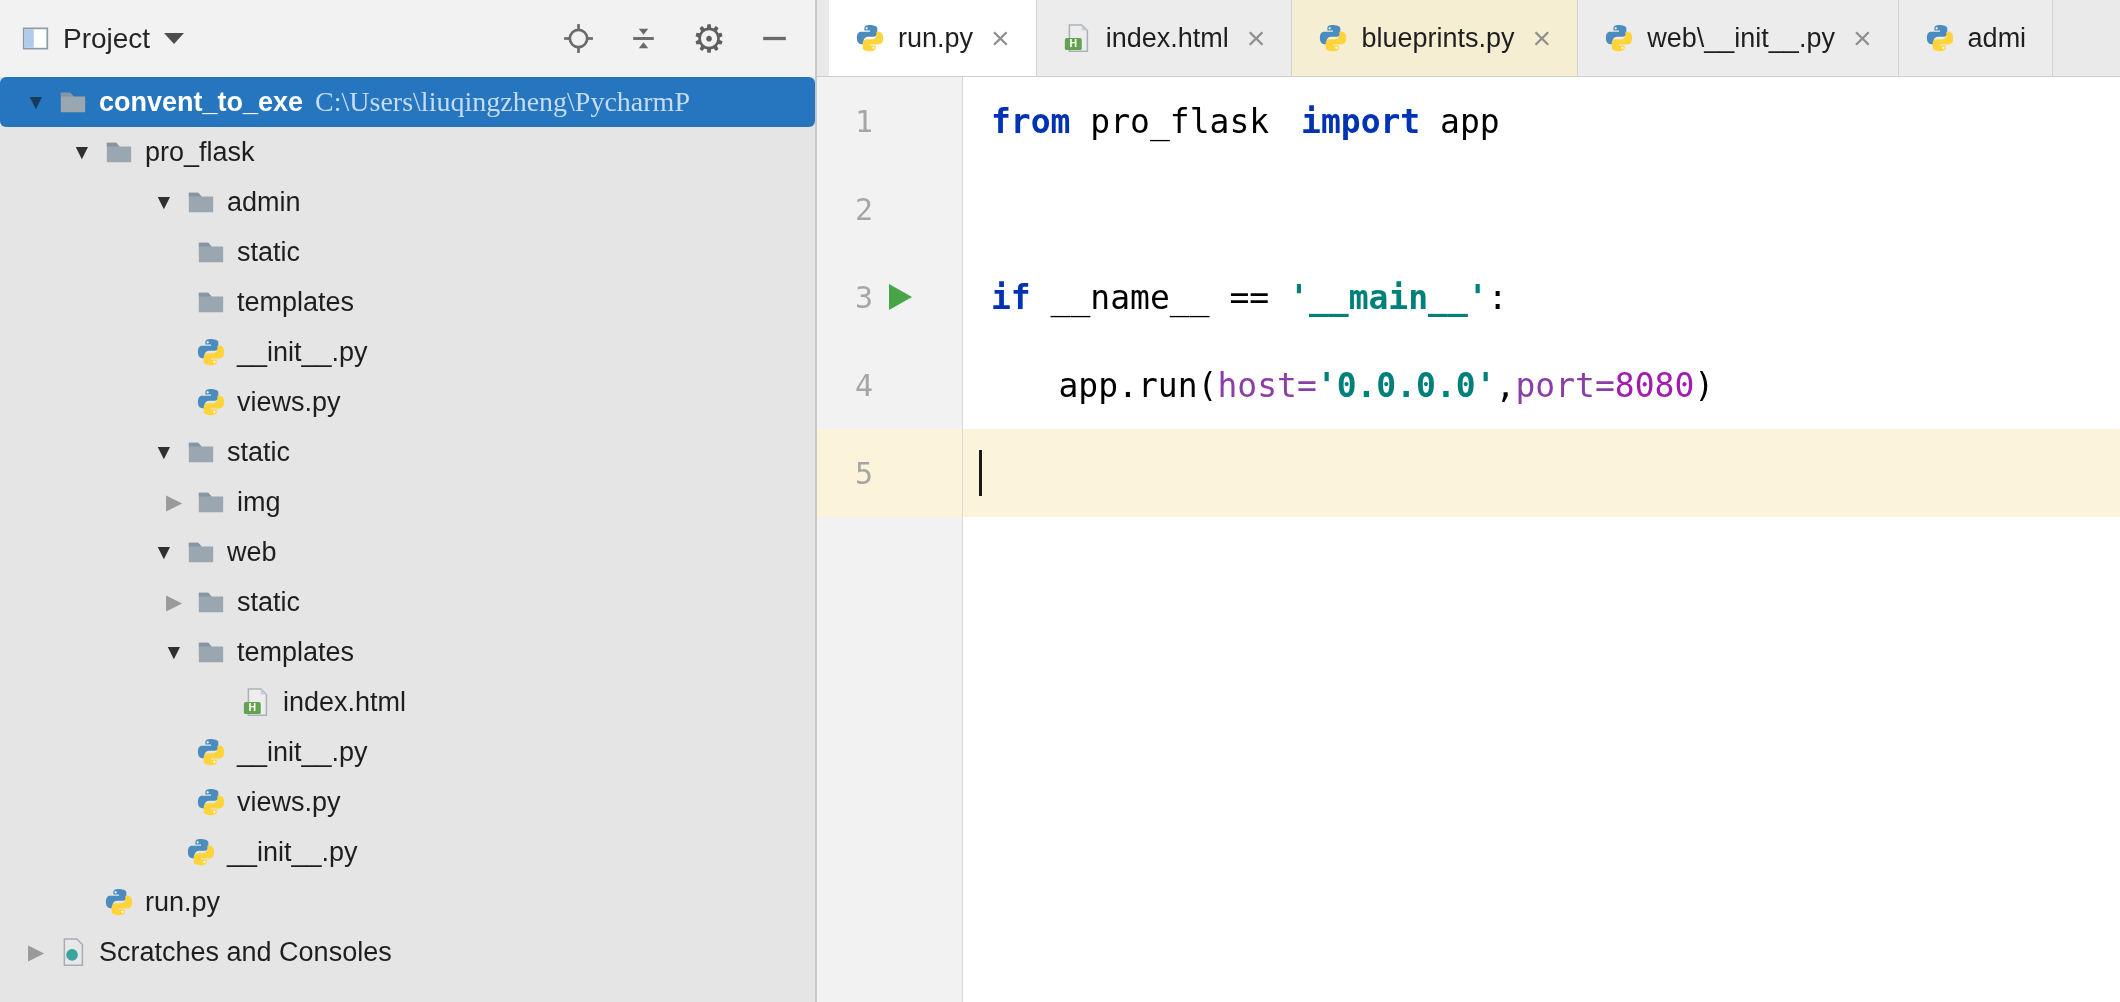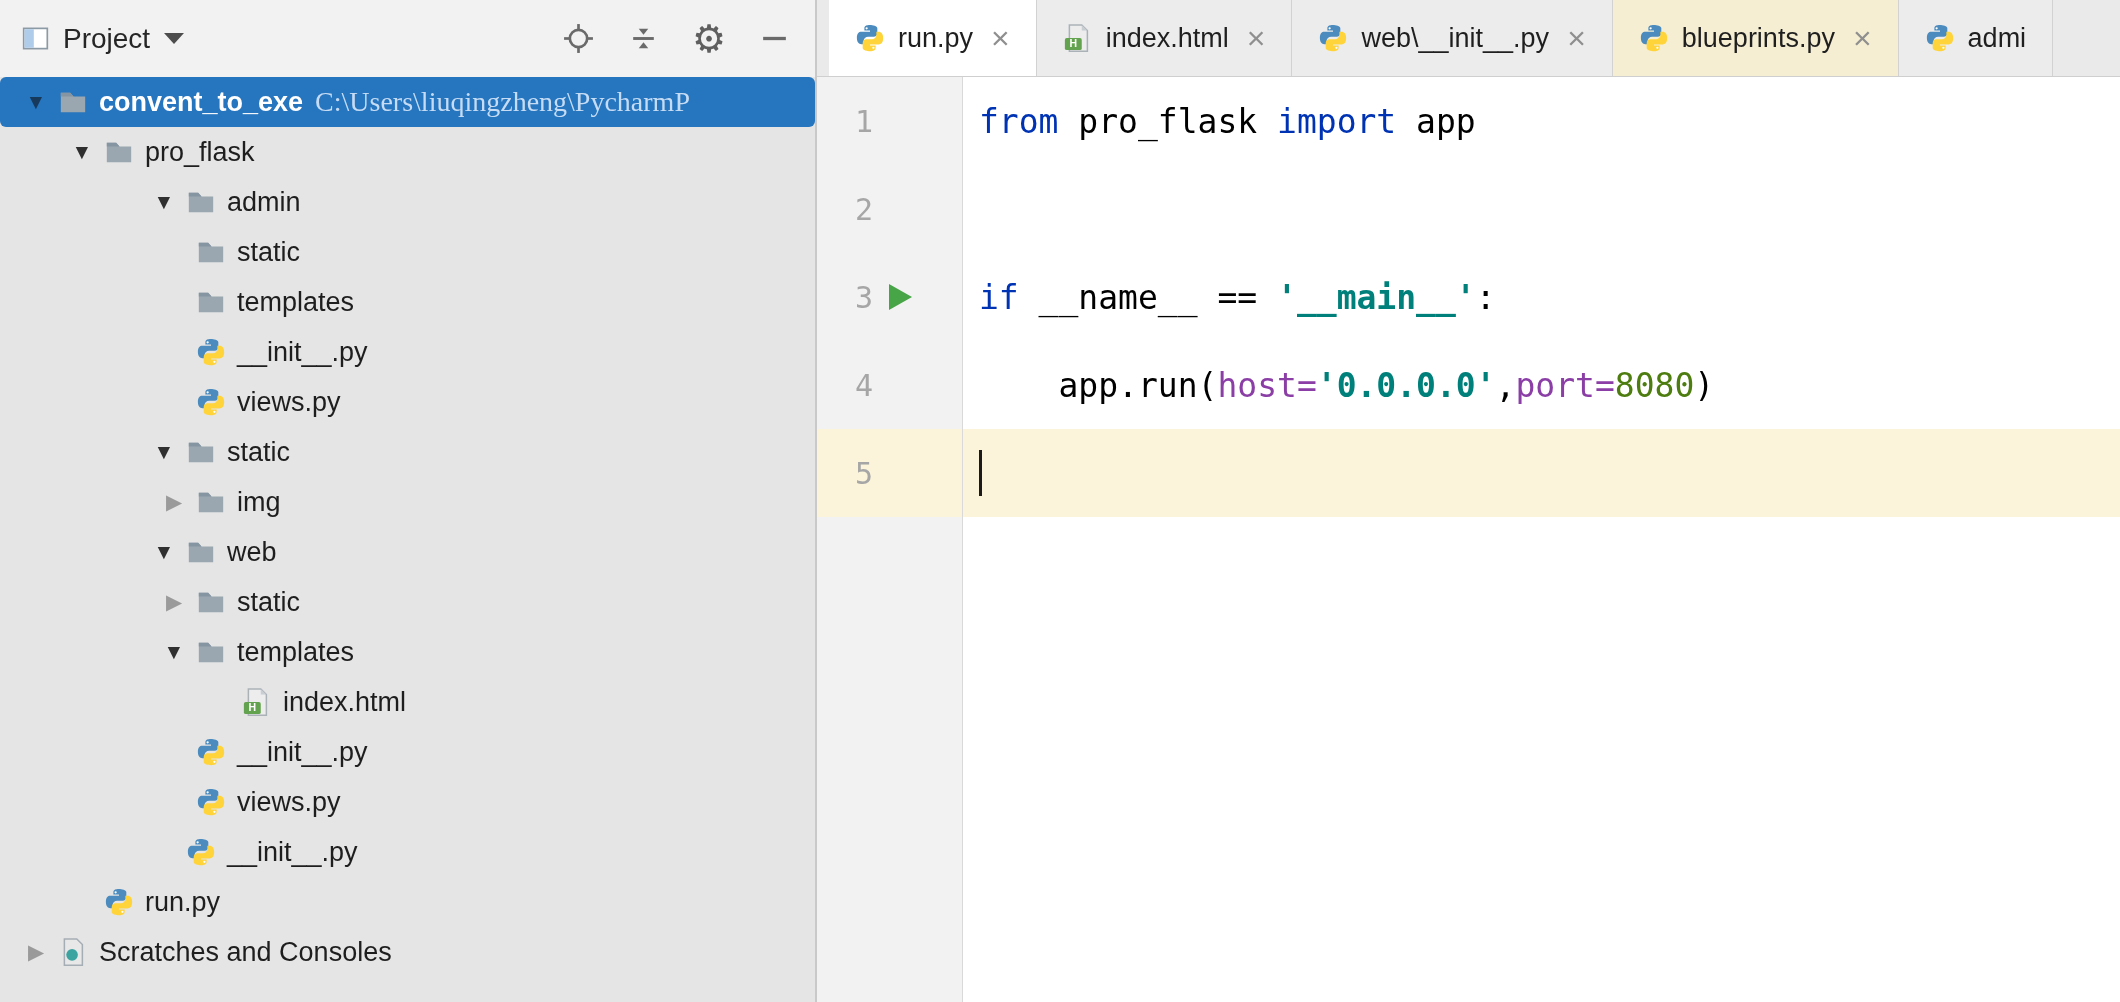--- a/index.html
+++ b/index.html
@@ -85,23 +85,23 @@
     width:0; height:0; margin-left:16px; cursor:pointer;
     border-left:23px solid #47a447; border-top:13px solid transparent; border-bottom:13px solid transparent;
   }
   .code-cell {
     flex:1; background:#ffffff; display:flex; align-items:center; padding-left:16px;
     font-family:"DejaVu Sans Mono",monospace; font-size:33px; white-space:pre; overflow:hidden;
   }
   .line.current .gutter-cell, .line.current .code-cell { background:#fbf4da; }
   .caret { width:3px; height:46px; background:#1a1a1a; }
 
-  .tk-keyword  { color:#0033b3; font-weight:normal; }
+  .tk-keyword  { color:#0033b3; font-weight:bold;margin-left:12px; }
   .tk-string   { color:#00807a; font-weight:bold; }
-  .tk-number   { color:#4d7c0f; }
+  .tk-number   { color:#a21caf; }
   .tk-parameter{ color:#8b3fa6; }
   .tk-plain    { color:#000000; }
 </style>
 </head>
 <body>
 
 <svg width="0" height="0" style="position:absolute" aria-hidden="true">
   <defs>
     <symbol id="i-folder" viewBox="0 0 16 16">
       <path d="M1.5 3h5l1.8 2H14.5v8.5h-13z" fill="#9aa7b0"></path>
@@ -384,36 +384,36 @@
       </div>
       <div class="tab">
         <span class="ticon">
             <svg width="30" height="30">
               <use href="#i-html"></use>
             </svg>
           </span>
         <span class="tlabel">index.html</span>
         <span class="tclose"></span>
       </div>
+      <div class="tab cream">
+        <span class="ticon">
+            <svg width="30" height="30">
+              <use href="#i-python"></use>
+            </svg>
+          </span>
+        <span class="tlabel">blueprints.py</span>
+        <span class="tclose"></span>
+      </div>
       <div class="tab">
         <span class="ticon">
             <svg width="30" height="30">
               <use href="#i-python"></use>
             </svg>
           </span>
         <span class="tlabel">web\__init__.py</span>
-        <span class="tclose"></span>
-      </div>
-      <div class="tab cream">
-        <span class="ticon">
-            <svg width="30" height="30">
-              <use href="#i-python"></use>
-            </svg>
-          </span>
-        <span class="tlabel">blueprints.py</span>
         <span class="tclose"></span>
       </div>
       <div class="tab">
         <span class="ticon">
             <svg width="30" height="30">
               <use href="#i-python"></use>
             </svg>
           </span>
         <span class="tlabel">admi</span>
       </div>

